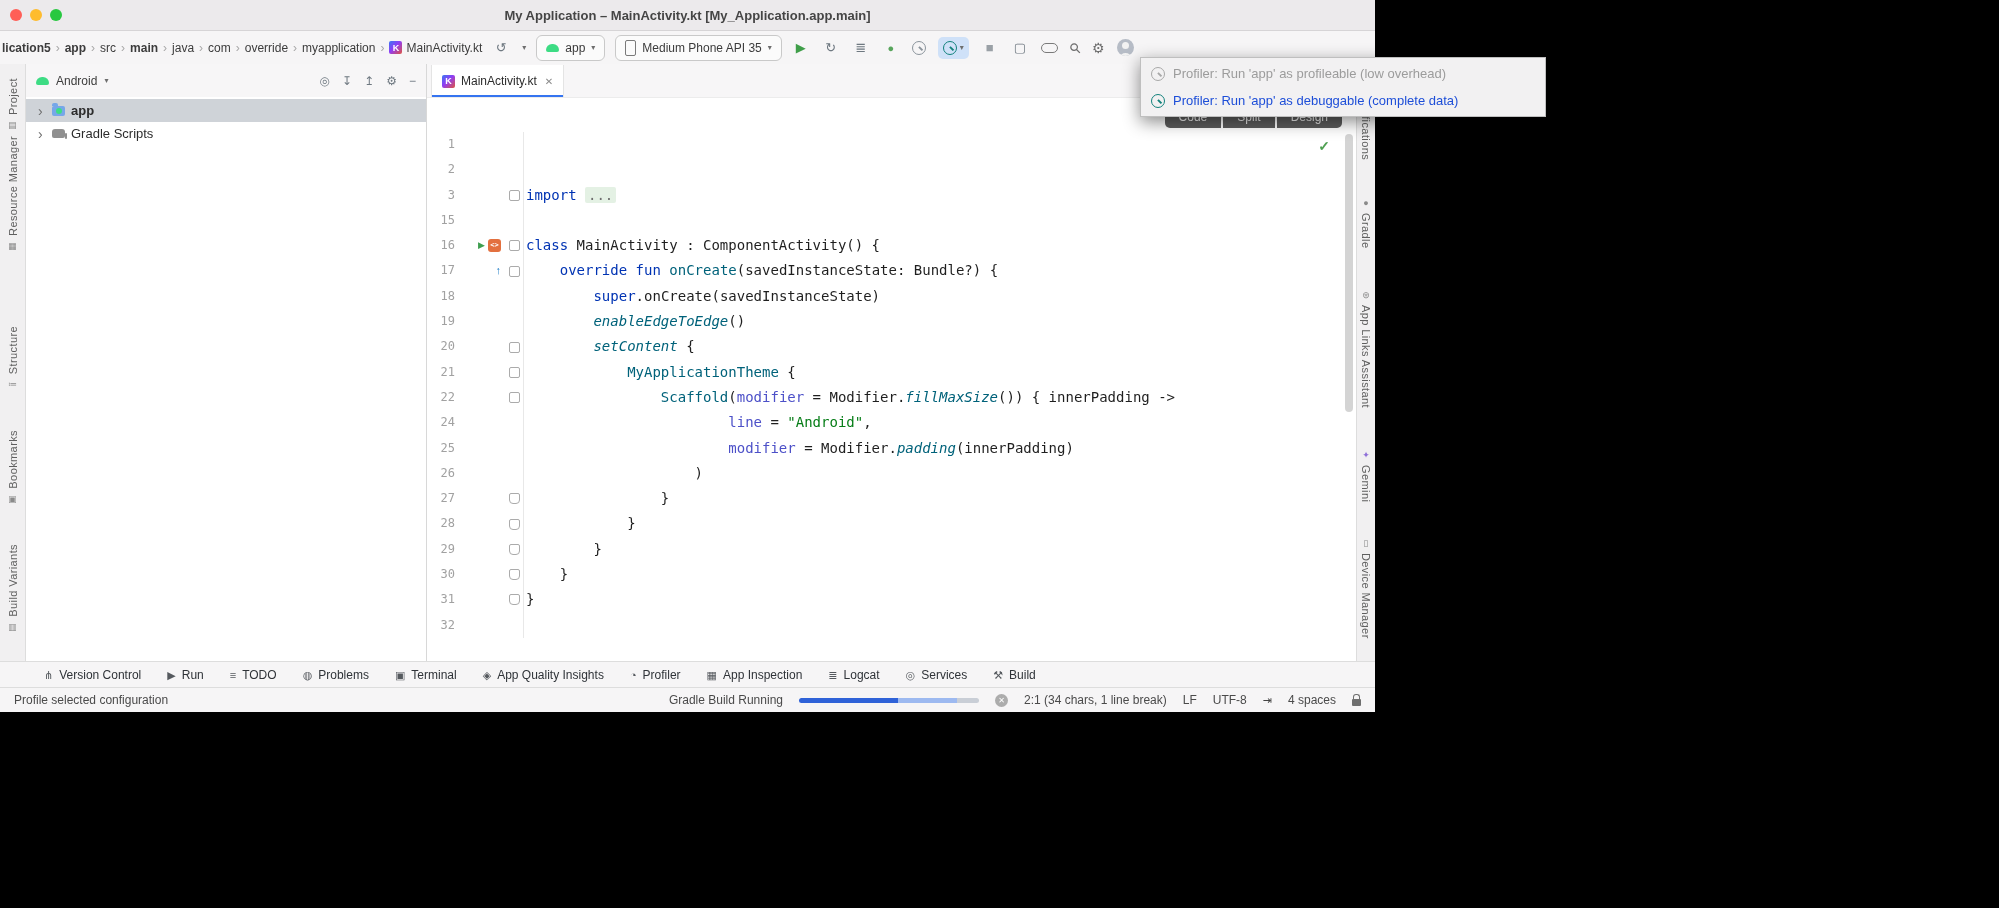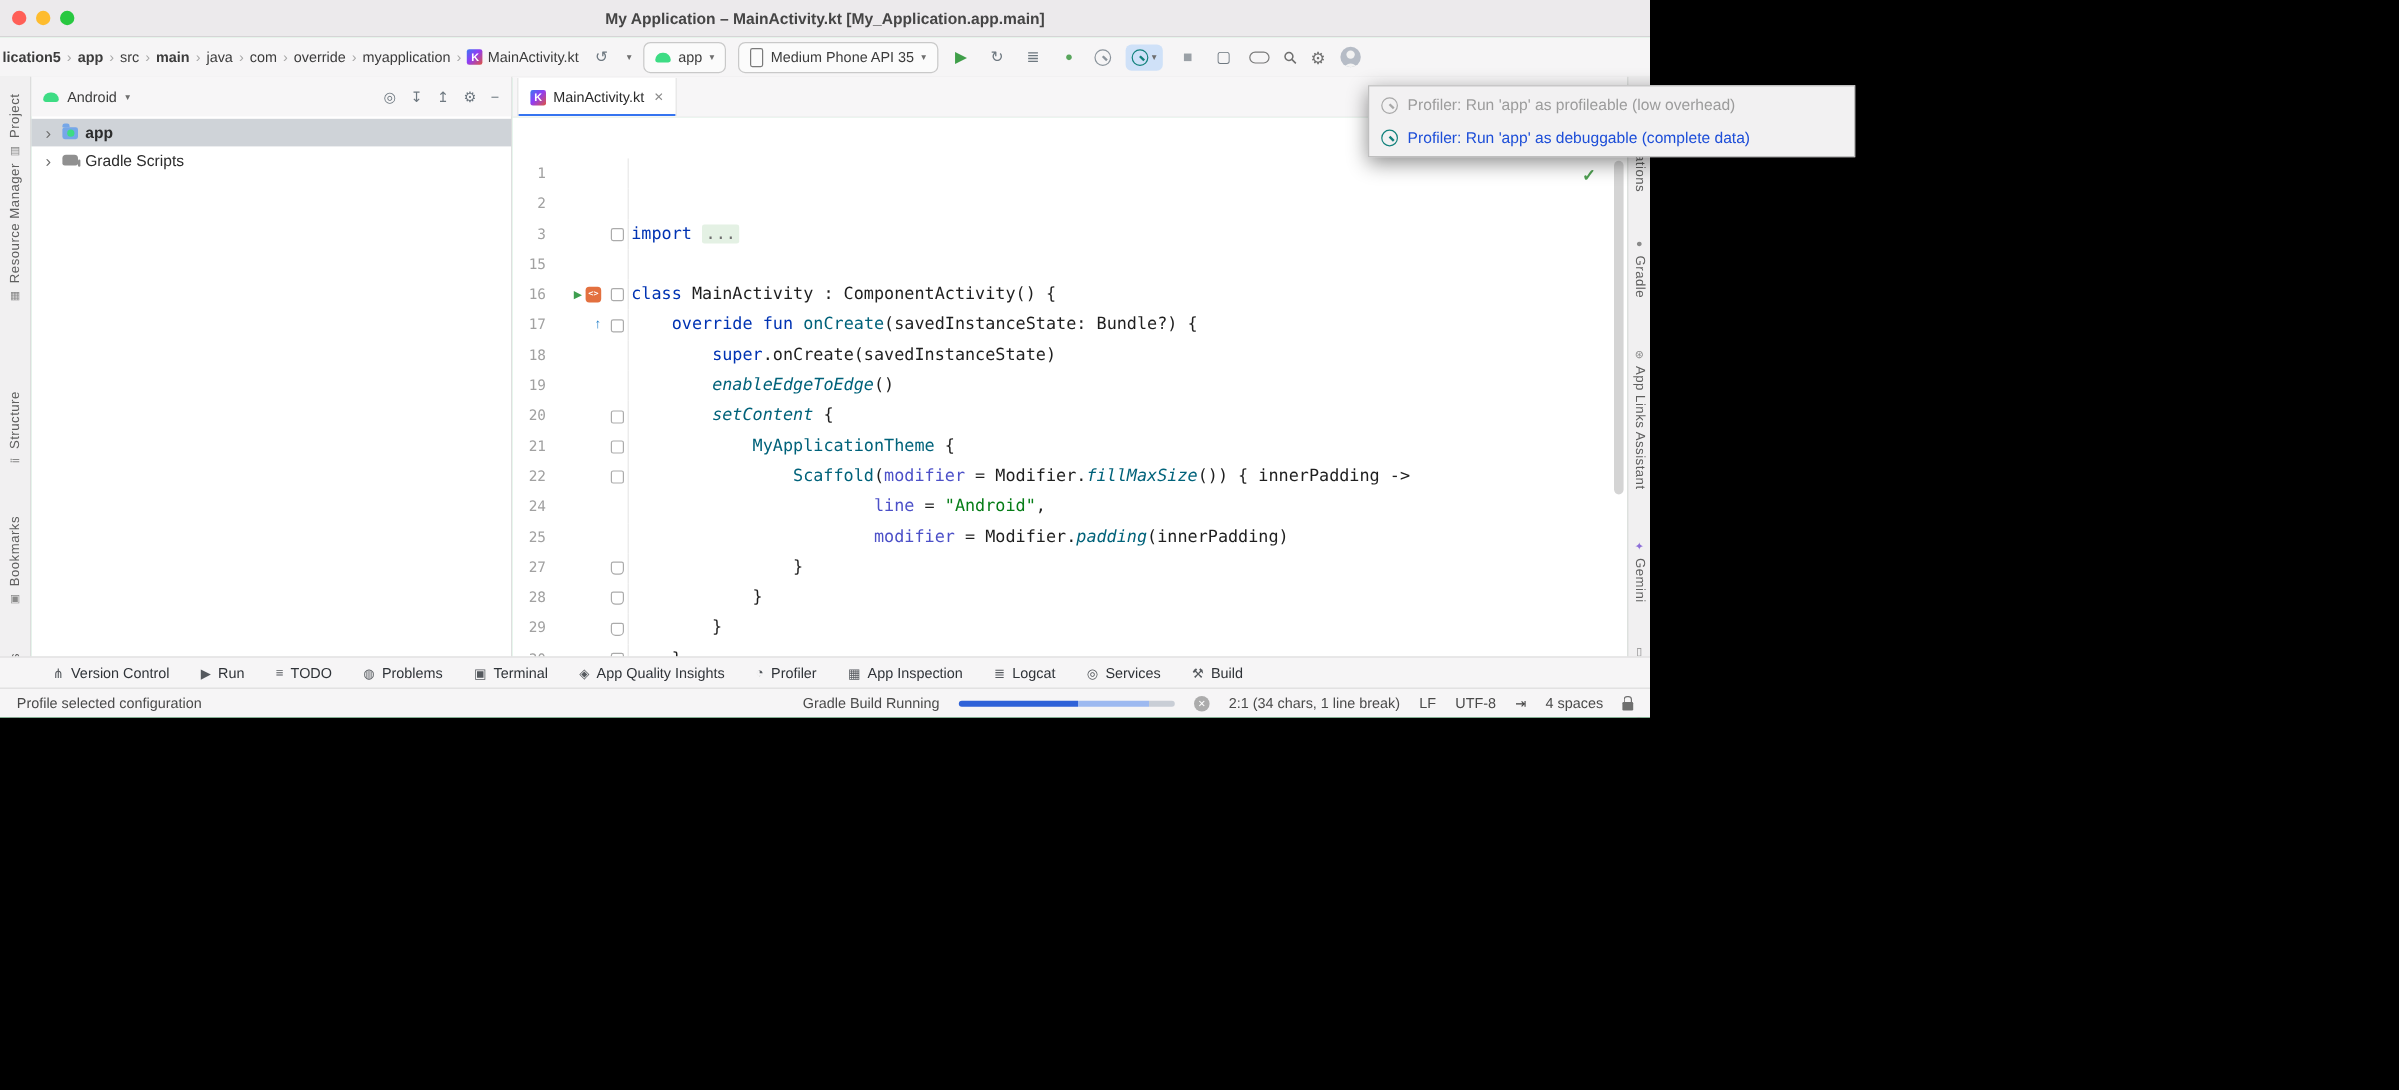--- a/index.html
+++ b/index.html
@@ -1,18 +1,18 @@
 <!DOCTYPE html>
 <html><head>
 <meta charset="utf-8">
 <style>
   html,body{margin:0;padding:0;}
   body{width:1999px;height:908px;background:#000;position:relative;overflow:hidden;
        font-family:"Liberation Sans",sans-serif;color:#3c3c3c;-webkit-font-smoothing:antialiased;}
-  #window{position:absolute;left:0;top:0;width:1375px;height:598px;background:#86efac;overflow:hidden;}
+  #window{position:absolute;left:0;top:0;width:1375px;height:712px;background:#14532d;overflow:hidden;}
 
   
   .titlebar{height:30px;background:#eceaec;border-bottom:1px solid #d6d4d6;display:flex;align-items:center;position:relative;}
   .tl{width:12px;height:12px;border-radius:50%;margin-left:8px;}
   .tl.red{background:#ff5f57;margin-left:10px}.tl.yellow{background:#febc2e}.tl.green{background:#28c840}
   .title-text{position:absolute;left:0;right:0;text-align:center;font-size:13px;font-weight:700;color:#454545;}
 
   
   .toolbar{height:33px;background:#f6f5f6;border-bottom:1px solid #dddbdd;display:flex;align-items:center;padding:0 10px 0 2px;gap:10px;position:relative;font-size:12px;}
   .crumbs{display:flex;align-items:center;gap:4px;white-space:nowrap;}
@@ -106,21 +106,21 @@
              display:flex;align-items:center;gap:16px;padding:0 14px;font-size:12px;color:#4a4a4a;}
   .grow{flex:1}
   .pbar{width:180px;height:5px;border-radius:3px;overflow:hidden;
         background:linear-gradient(90deg,#2f62d8 0%,#2f62d8 55%,#9db9f0 55%,#9db9f0 88%,#c9ced6 88%);}
   .cancel{width:13px;height:13px;border-radius:50%;background:#acacac;color:#fff;font-size:8px;display:flex;align-items:center;justify-content:center;}
   .lock{width:9px;height:7px;background:#6f6f6f;border-radius:1px;position:relative;display:inline-block;margin-top:4px;}
   .lock::before{content:"";position:absolute;top:-5px;left:1px;width:5px;height:5px;border:1.5px solid #6f6f6f;border-bottom:none;border-radius:3px 3px 0 0;}
   .indicon{font-size:11px;color:#444;}
 
   
-  #popup{position:absolute;left:1140px;top:71px;width:404px;background:#f2f1f2;border:1px solid #bfbfbf;
+  #popup{position:absolute;left:1140px;top:57px;width:404px;background:#f2f1f2;border:1px solid #bfbfbf;
          box-shadow:0 5px 16px rgba(0,0,0,.45);z-index:50;padding:2px 0;}
   .popup-row{height:27px;display:flex;align-items:center;gap:8px;padding:0 10px;font-size:13px;color:#1d4ed8;cursor:default;}
   .popup-row.disabled{color:#9c9c9c;}
 </style>
 </head>
 <body>
 
 <div id="window">
 
   <div class="titlebar">
@@ -338,20 +338,26 @@
               <div class="foldcol"></div>
               <div class="code-text"><span class="sg-tx">                        </span><span class="sg-named">line</span><span class="sg-tx"> = </span><span class="sg-str">"Android"</span><span class="sg-tx">,</span></div>
             </div>
             <div class="code-row">
               <div class="ln">25</div>
               <div class="gut"></div>
               <div class="foldcol"></div>
               <div class="code-text"><span class="sg-tx">                        </span><span class="sg-named">modifier</span><span class="sg-tx"> = Modifier.</span><span class="sg-teali">padding</span><span class="sg-tx">(innerPadding)</span></div>
             </div>
             <div class="code-row">
+              <div class="ln">26</div>
+              <div class="gut"></div>
+              <div class="foldcol"></div>
+              <div class="code-text"><span class="sg-tx">                    )</span></div>
+            </div>
+            <div class="code-row">
               <div class="ln">27</div>
               <div class="gut"></div>
               <div class="foldcol">
                 <span class="fbox fbox2"></span>
               </div>
               <div class="code-text"><span class="sg-tx">                }</span></div>
             </div>
             <div class="code-row">
               <div class="ln">28</div>
               <div class="gut"></div>

